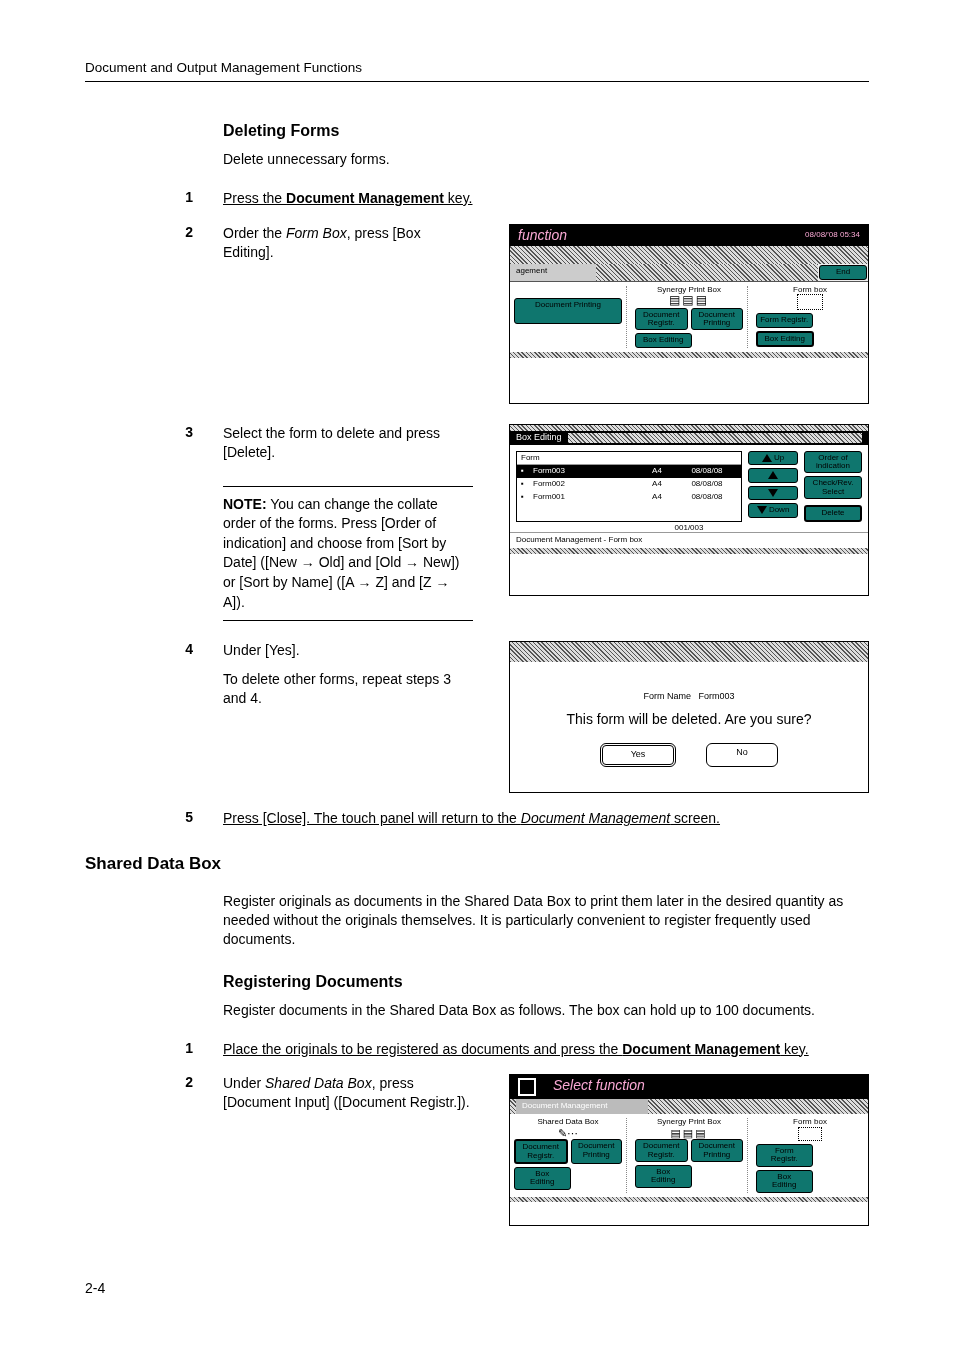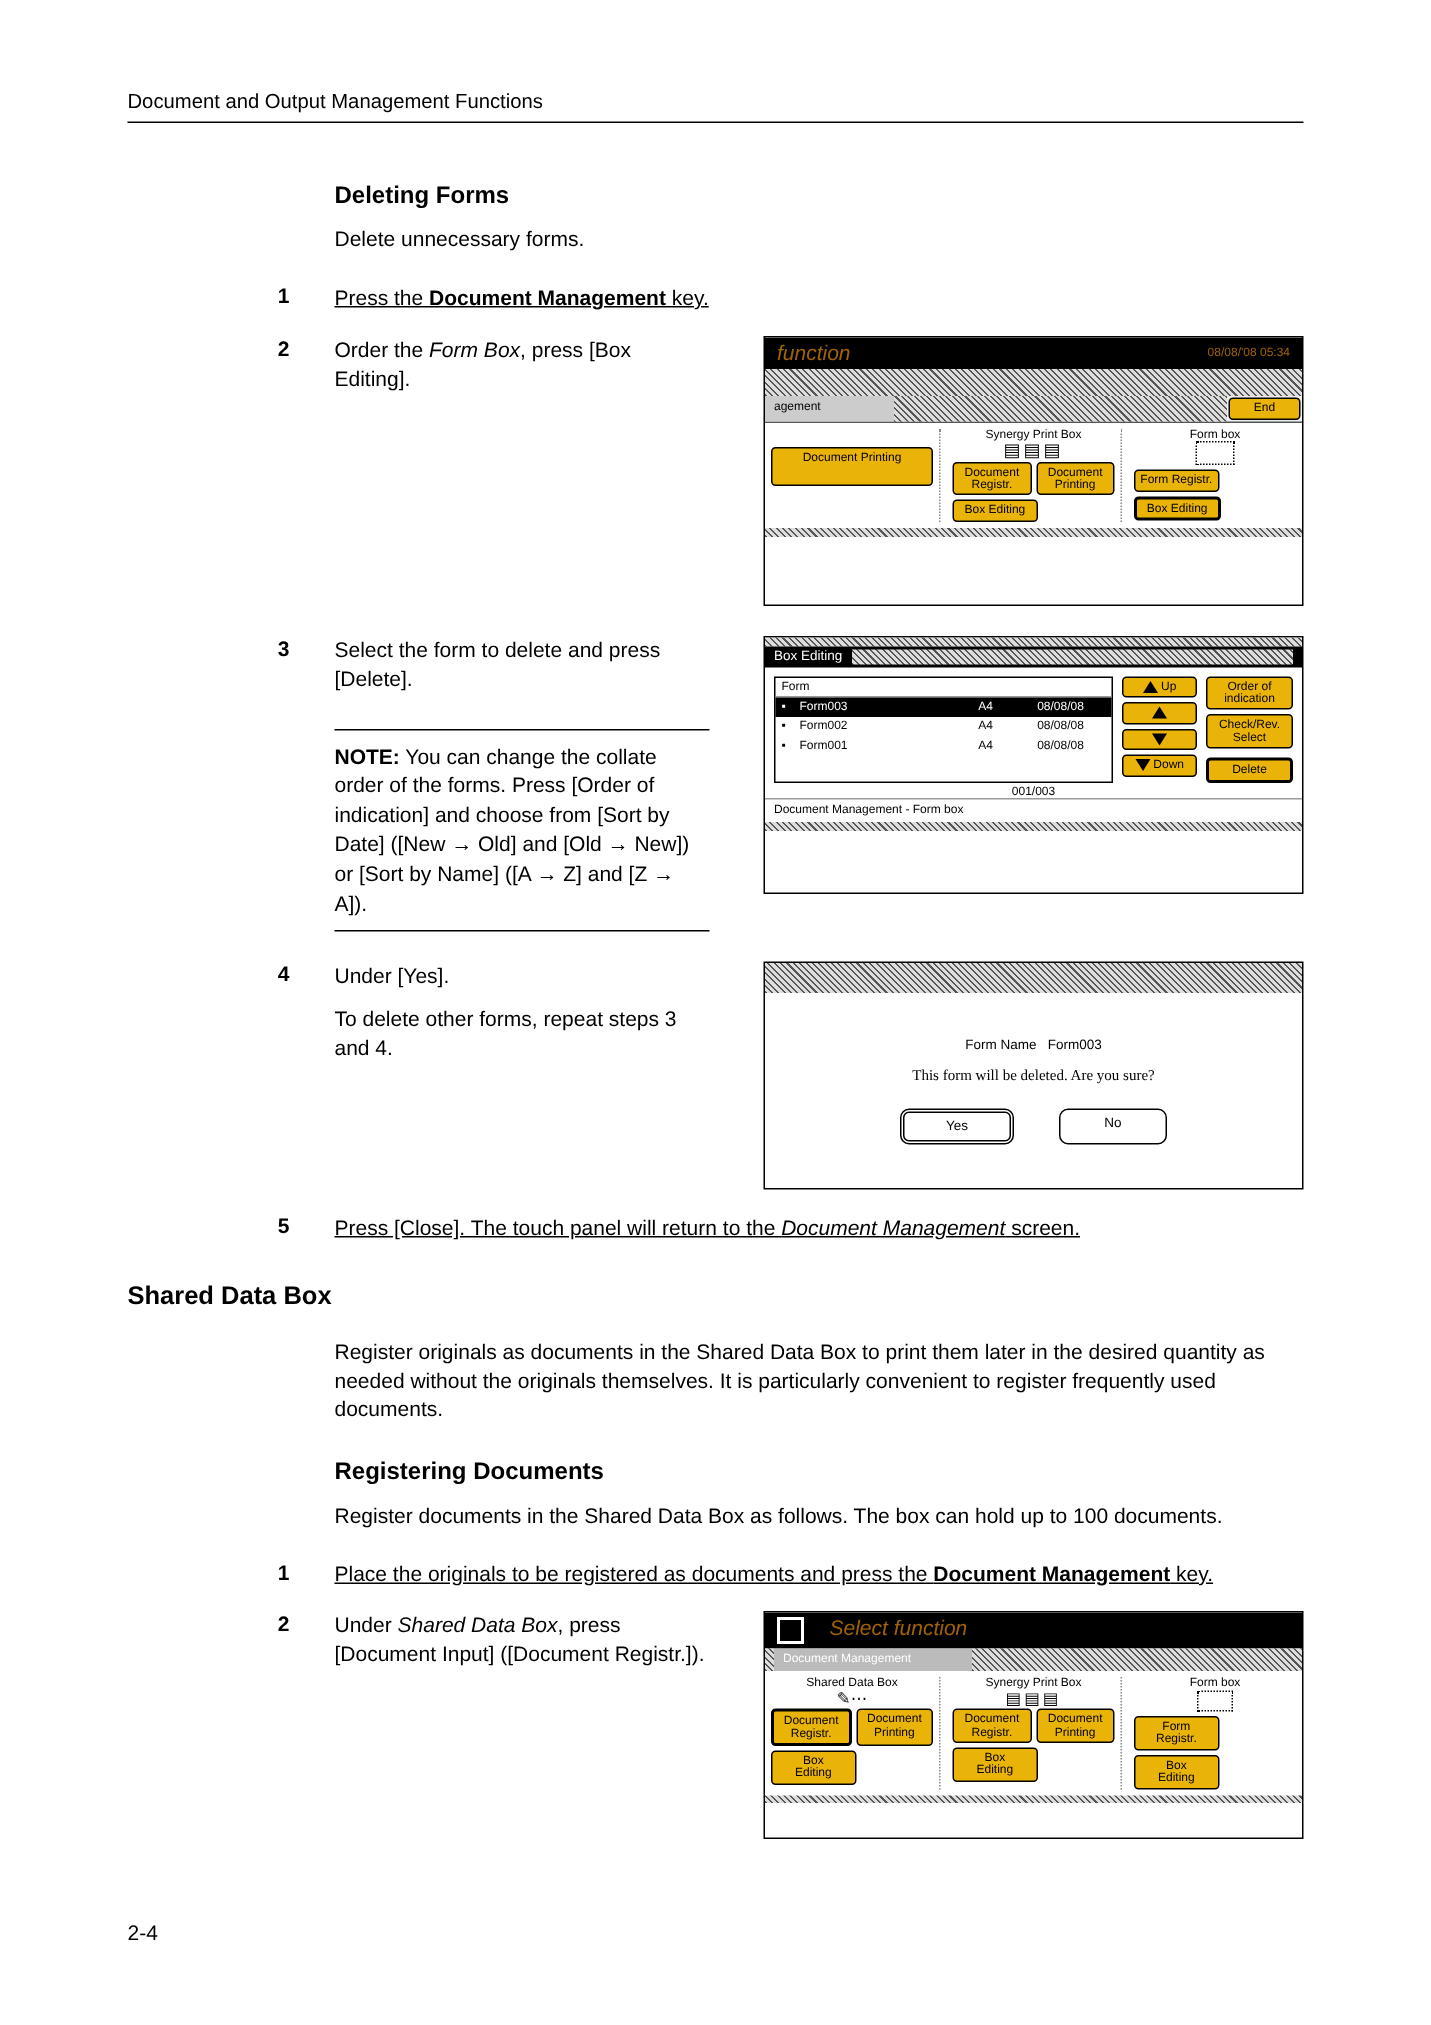--- a/index.html
+++ b/index.html
@@ -89,38 +89,38 @@
     font-size: 9px;
     line-height: 1.1;
     position: relative;
     overflow: hidden;
   }
   .hatch {
     background-image: repeating-linear-gradient(45deg, #555 0, #555 1px, #ddd 1px, #ddd 3px);
   }
   .titlebar {
     background: #000;
-    color: #a16207;
+    color: #f9a8d4;
     font-family: Verdana, Arial, sans-serif;
     font-size: 14px;
     padding: 3px 8px;
     display: flex;
     justify-content: space-between;
     align-items: center;
   }
   .titlebar .ts { font-size: 8px; }
   .tab-strip {
     height: 18px;
     display: flex;
     align-items: stretch;
   }
   .tab-strip .filler { flex: 1; }
   .small-btn {
     border: 1px solid #000;
-    background: #eab308;
+    background: #0f766e;
     font-size: 8px;
     padding: 2px 3px;
     text-align: center;
     border-radius: 3px;
     line-height: 1.05;
   }
   .small-btn.sel { border-width: 2px; }
   .col-head { font-size: 8px; text-align: center; }
   .triangle-up, .triangle-down {
     width: 0; height: 0; display: inline-block; vertical-align: middle;
@@ -293,21 +293,21 @@
       <div style="margin-top:10px;">To delete other forms, repeat steps 3 and 4.</div>
     </div>
 
     <div class="step-screen">
       <div class="panel" style="height:150px;">
         <div class="hatch" style="height:20px;"></div>
         <div style="background:#fff; height:118px; padding-top:30px; text-align:center;">
           <div style="font-size:9px;">
             <span>Form Name</span>&nbsp;&nbsp;&nbsp;<span>Form003</span>
           </div>
-          <div style="font-size:10px; margin-top:10px;font-family:Liberation Serif, serif;">This form will be deleted. Are you sure?</div>
+          <div style="font-size:14px; margin-top:10px;">This form will be deleted. Are you sure?</div>
           <div style="display:flex; justify-content:center; gap:30px; margin-top:16px;">
             <div class="confirm-btn sel">Yes</div>
             <div class="confirm-btn">No</div>
           </div>
         </div>
 
       </div>
     </div>
   </div>
 

